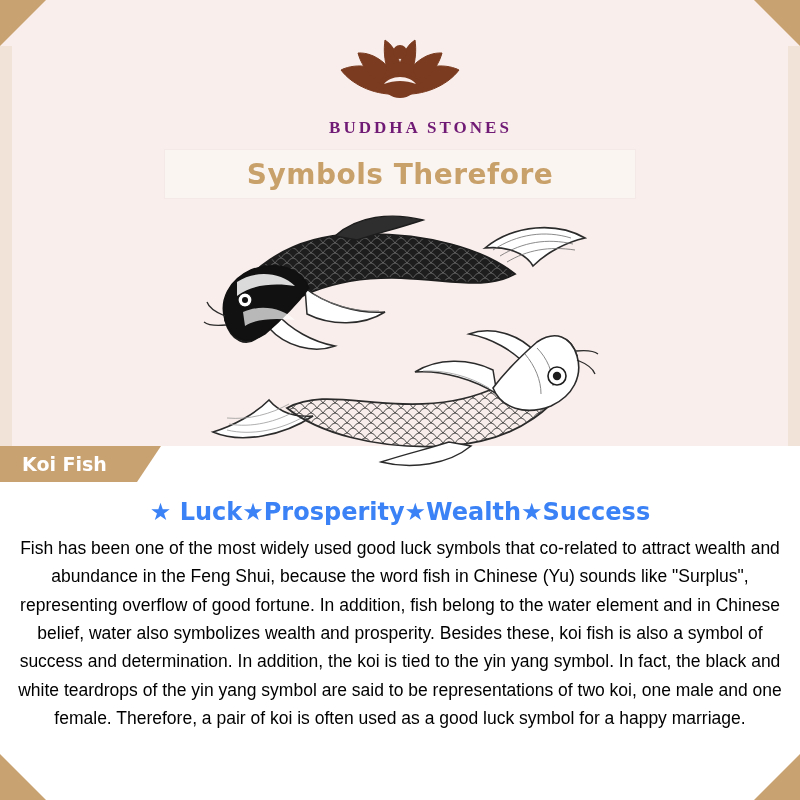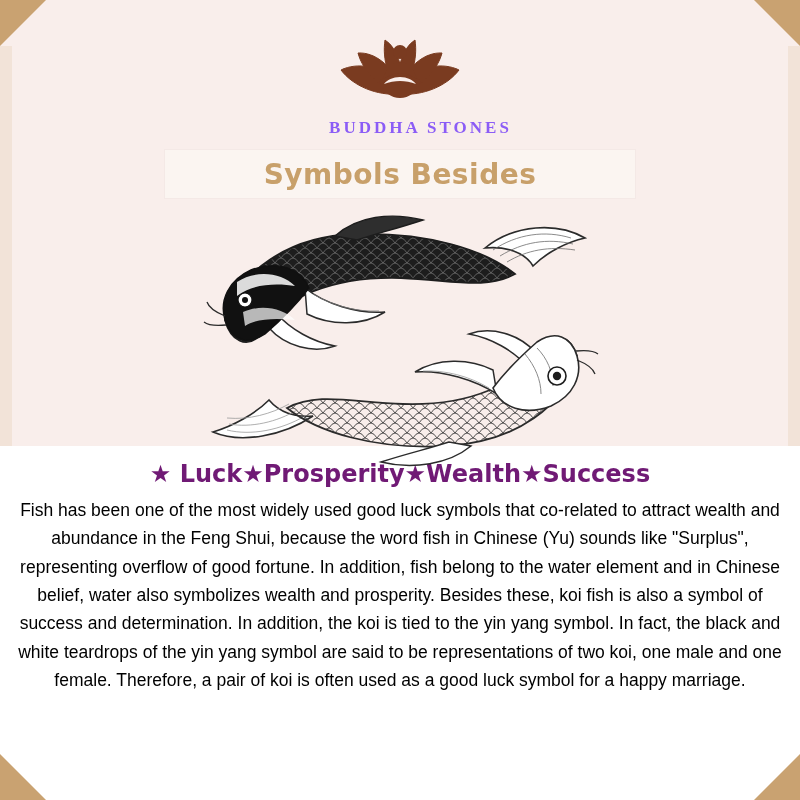--- a/index.html
+++ b/index.html
@@ -78,21 +78,21 @@
   }
   .lotus-logo {
     display: block;
     margin: 0 auto;
   }
   .brand-name {
     margin-top: 6px;
     font-size: 17px;
     letter-spacing: 3px;
     font-weight: bold;
-    color: #8b5cf6;
+    color: #701a75;
     font-family: "Liberation Serif", serif;
     margin-left: 41px;
   }
 
   
   .title-bar {
     margin: 12px auto 0 auto;
     width: 470px;
     height: 48px;
     background: #fbf5f1;
@@ -155,21 +155,21 @@
     box-sizing: border-box;
   }
   .tag-row {
     position: relative;
     height: 38px;
   }
   .keywords {
     text-align: center;
     font-size: 24px;
     font-weight: bold;
-    color: #701a75;
+    color: #3b82f6;
     font-family: "DejaVu Sans", sans-serif;
     margin-top: 14px;
     margin-bottom: 8px;
     white-space: nowrap;
   }
   .paragraph {
     font-size: 17.5px;
     line-height: 1.62;
     color: #000000;
     font-family: "Liberation Sans", sans-serif;
@@ -213,21 +213,21 @@
           </g>
           <g fill="#f9eeeb">
             <path d="M75 55 C 68 55, 62 58, 59 62 C 64 60, 70 59, 75 59 C 80 59, 86 60, 91 62 C 88 58, 82 55, 75 55 Z"></path>
           </g>
         </svg>
       </span>
       <div class="brand-name">BUDDHA STONES</div>
     </div>
 
     <div class="title-bar">
-      <span class="title-text">Symbols Besides</span>
+      <span class="title-text">Symbols Therefore</span>
     </div>
 
     <div class="illustration">
       <svg width="430" height="265" viewBox="0 0 430 265" xmlns="http://www.w3.org/2000/svg">
         <defs>
           <pattern id="scales" width="12" height="10" patternUnits="userSpaceOnUse">
             <path d="M0 10 Q6 0 12 10" fill="none" stroke="#3b3b3b" stroke-width="0.9"></path>
             <path d="M-6 5 Q0 -5 6 5" fill="none" stroke="#3b3b3b" stroke-width="0.9"></path>
             <path d="M6 5 Q12 -5 18 5" fill="none" stroke="#3b3b3b" stroke-width="0.9"></path>
           </pattern>
@@ -299,19 +299,24 @@
 
           <path d="M392 152 C 402 156, 408 160, 410 166" fill="none" stroke="#2b2b2b" stroke-width="1.3"></path>
           <path d="M391 143 C 401 142, 408 142, 413 146" fill="none" stroke="#2b2b2b" stroke-width="1.3"></path>
         </g>
       </svg>
     </div>
 
   </div>
 
   <div class="body-area">
+    <div class="tag-row">
+      <div class="tag">
+        <span>Koi Fish</span>
+      </div>
+    </div>
 
     <div class="keywords">★ Luck★Prosperity★Wealth★Success</div>
 
     <div class="paragraph">Fish has been one of the most widely used good luck symbols that co-related to attract wealth and abundance in the Feng Shui, because the word fish in Chinese (Yu) sounds like "Surplus", representing overflow of good fortune. In addition, fish belong to the water element and in Chinese belief, water also symbolizes wealth and prosperity. Besides these, koi fish is also a symbol of success and determination. In addition, the koi is tied to the yin yang symbol. In fact, the black and white teardrops of the yin yang symbol are said to be representations of two koi, one male and one female. Therefore, a pair of koi is often used as a good luck symbol for a happy marriage.</div>
   </div>
 
 </div>
 
 </body></html>

